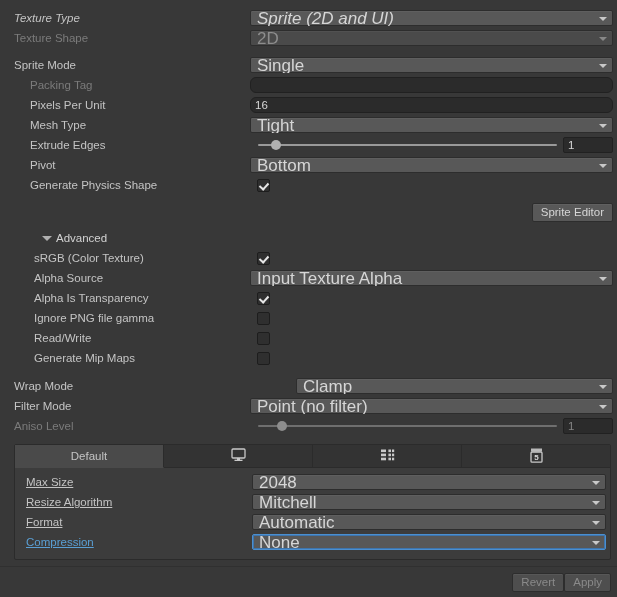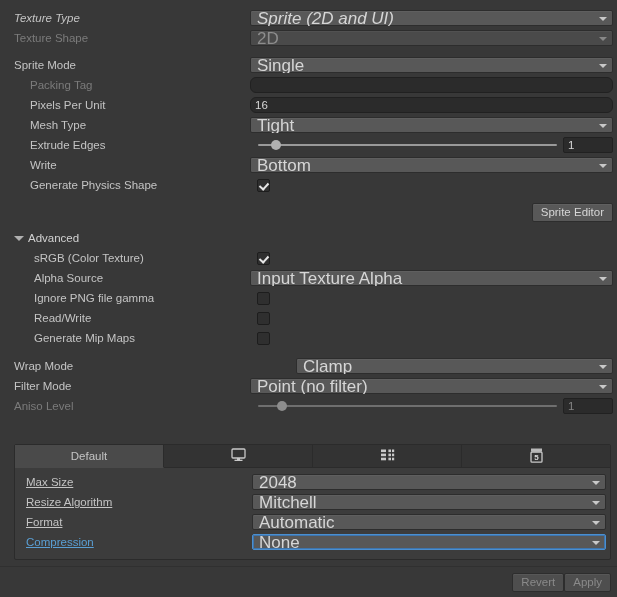--- a/index.html
+++ b/index.html
@@ -341,41 +341,41 @@
         <div class="slider">
           <div class="track"></div>
           <div class="knob" style="left:6%"></div>
         </div>
         <div class="slidernum">1</div>
       </div>
     </div>
   </div>
 
   <div class="row">
-    <div class="label indent1">Write</div>
+    <div class="label indent1">Pivot</div>
     <div class="field">
       <div class="popup">
         <span class="ptext">Bottom</span>
         <span class="caret"></span>
       </div>
     </div>
   </div>
 
   <div class="row">
     <div class="label indent1">Generate Physics Shape</div>
     <div class="field">
       <div class="checkbox checked"></div>
     </div>
   </div>
 
   <div class="btnrow" style="margin-top:8px;">
     <button class="btn">Sprite Editor</button>
   </div>
 
-  <div class="foldout" style="margin-top:6px;">
+  <div class="foldout" style="margin-top:6px;margin-left:28px;">
     <span class="tri"></span>
     <span class="ftext">Advanced</span>
   </div>
 
   <div class="row">
     <div class="label indent2">sRGB (Color Texture)</div>
     <div class="field">
       <div class="checkbox checked"></div>
     </div>
   </div>
@@ -383,20 +383,26 @@
   <div class="row">
     <div class="label indent2">Alpha Source</div>
     <div class="field">
       <div class="popup">
         <span class="ptext">Input Texture Alpha</span>
         <span class="caret"></span>
       </div>
     </div>
   </div>
 
+  <div class="row">
+    <div class="label indent2">Alpha Is Transparency</div>
+    <div class="field">
+      <div class="checkbox checked"></div>
+    </div>
+  </div>
 
   <div class="row">
     <div class="label indent2">Ignore PNG file gamma</div>
     <div class="field">
       <div class="checkbox"></div>
     </div>
   </div>
 
   <div class="row">
     <div class="label indent2">Read/Write</div>

